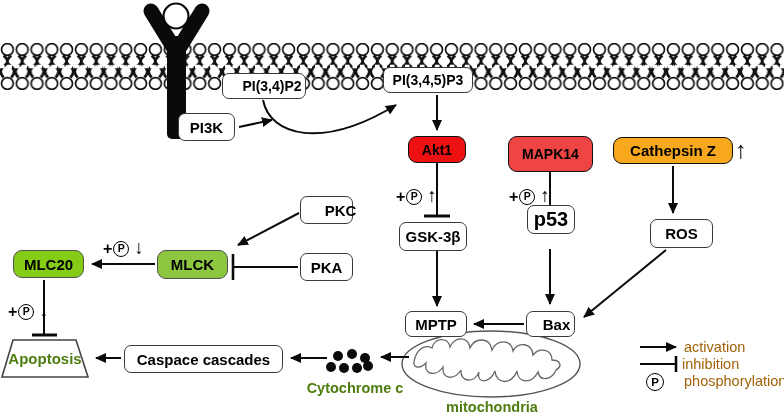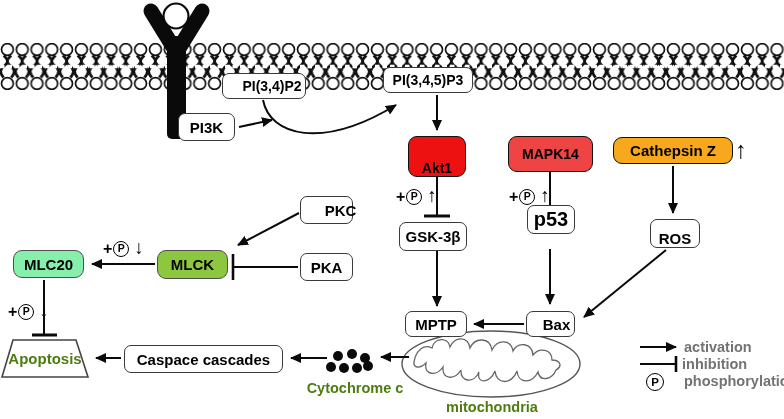--- a/index.html
+++ b/index.html
@@ -12,21 +12,21 @@
   .box.colored{border:1.8px solid #101010;border-radius:9px;}
   .box.green{border:1.7px solid #4f4f4f;border-radius:9px;}
   .lbl{position:absolute;font-weight:700;font-size:14.5px;color:#4d7c0f;text-align:center;white-space:nowrap;}
   .phos{position:absolute;display:flex;align-items:center;font-weight:700;font-size:15px;color:#000;}
   .plus{font-size:16px;line-height:1;}
   .pcirc{display:inline-flex;width:14px;height:14px;border:1.5px solid #000;border-radius:50%;
          align-items:center;justify-content:center;font-size:10.5px;font-weight:700;margin-left:1px;
          background:#fff;line-height:1;}
   .dirarrow{font-size:19px;font-weight:400;margin-left:5px;line-height:1;position:relative;top:-1px;}
   .uparrow-lg{position:absolute;font-size:24px;font-weight:400;color:#000;line-height:1;}
-  .legend-lbl{position:absolute;font-weight:700;font-size:14.5px;color:#737373;white-space:nowrap;}
+  .legend-lbl{position:absolute;font-weight:400;font-size:14.5px;color:#a16207;white-space:nowrap;}
   .legend-pcirc{position:absolute;width:16px;height:16px;border:1.7px solid #000;border-radius:50%;
         display:flex;align-items:center;justify-content:center;font-size:11.5px;font-weight:700;background:#fff;}
 </style>
 </head>
 <body>
 
 <div id="stage">
 
   <svg id="pathway-svg" width="784" height="419" viewBox="0 0 784 419">
     <defs>
@@ -116,49 +116,49 @@
   <div class="box" style="left:178px;top:113px;width:57px;height:28px;font-size:15px;">
       <span>PI3K</span>
     </div>
   <div class="box" style="left:222px;top:73px;width:84px;height:26px;padding-left:16px;">
       <span>PI(3,4)P2</span>
     </div>
   <div class="box" style="left:383px;top:67px;width:90px;height:26px;">
       <span>PI(3,4,5)P3</span>
     </div>
 
-  <div class="box colored" style="left: 408px; top: 136px; width: 58px; height: 41px; background: rgb(238, 17, 17); align-items: flex-end;">
+  <div class="box colored" style="left: 408px; top: 136px; width: 58px; height: 27px; background: rgb(238, 17, 17);">
     <span>Akt1</span>
     </div>
   <div class="box colored" style="left: 508px; top: 136px; width: 85px; height: 36px; background: #ef4444;">
     <span>MAPK14</span>
     </div>
   <div class="box colored" style="left: 613px; top: 137px; width: 120px; height: 27px; font-size: 15px; background: rgb(248, 168, 29);">
     <span>Cathepsin Z</span>
     </div>
   <div class="uparrow-lg" style="left:735px;top:138px;">↑</div>
 
   <div class="box" style="left:399px;top:222px;width:68px;height:29px;font-size:15px;">
       <span>GSK-3β</span>
     </div>
   <div class="box" style="left:527px;top:205px;width:48px;height:29px;font-size:20px;">
       <span>p53</span>
     </div>
-  <div class="box" style="left:650px;top:219px;width:50px;height:29px;font-size:15px;align-items:flex-end;">
+  <div class="box" style="left:650px;top:219px;width:63px;height:29px;font-size:15px;">
       <span>ROS</span>
     </div>
 
   <div class="box" style="left:405px;top:311px;width:62px;height:26px;font-size:15px;">
       <span>MPTP</span>
     </div>
   <div class="box" style="left:526px;top:311px;width:49px;height:26px;font-size:15px;padding-left:12px;">
       <span>Bax</span>
     </div>
 
-  <div class="box green" style="left: 13px; top: 250px; width: 71px; height: 28px; font-size: 15px; background: #86efac;">
+  <div class="box green" style="left: 13px; top: 250px; width: 71px; height: 28px; font-size: 15px; background: #84cc16;">
     <span>MLC20</span>
     </div>
   <div class="box green" style="left: 157px; top: 250px; width: 71px; height: 29px; font-size: 15px; background: rgb(141, 198, 63);">
     <span>MLCK</span>
     </div>
   <div class="box" style="left:300px;top:196px;width:53px;height:28px;font-size:15px;padding-left:28px;">
       <span>PKC</span>
     </div>
   <div class="box" style="left:300px;top:253px;width:53px;height:28px;font-size:15px;">
       <span>PKA</span>

